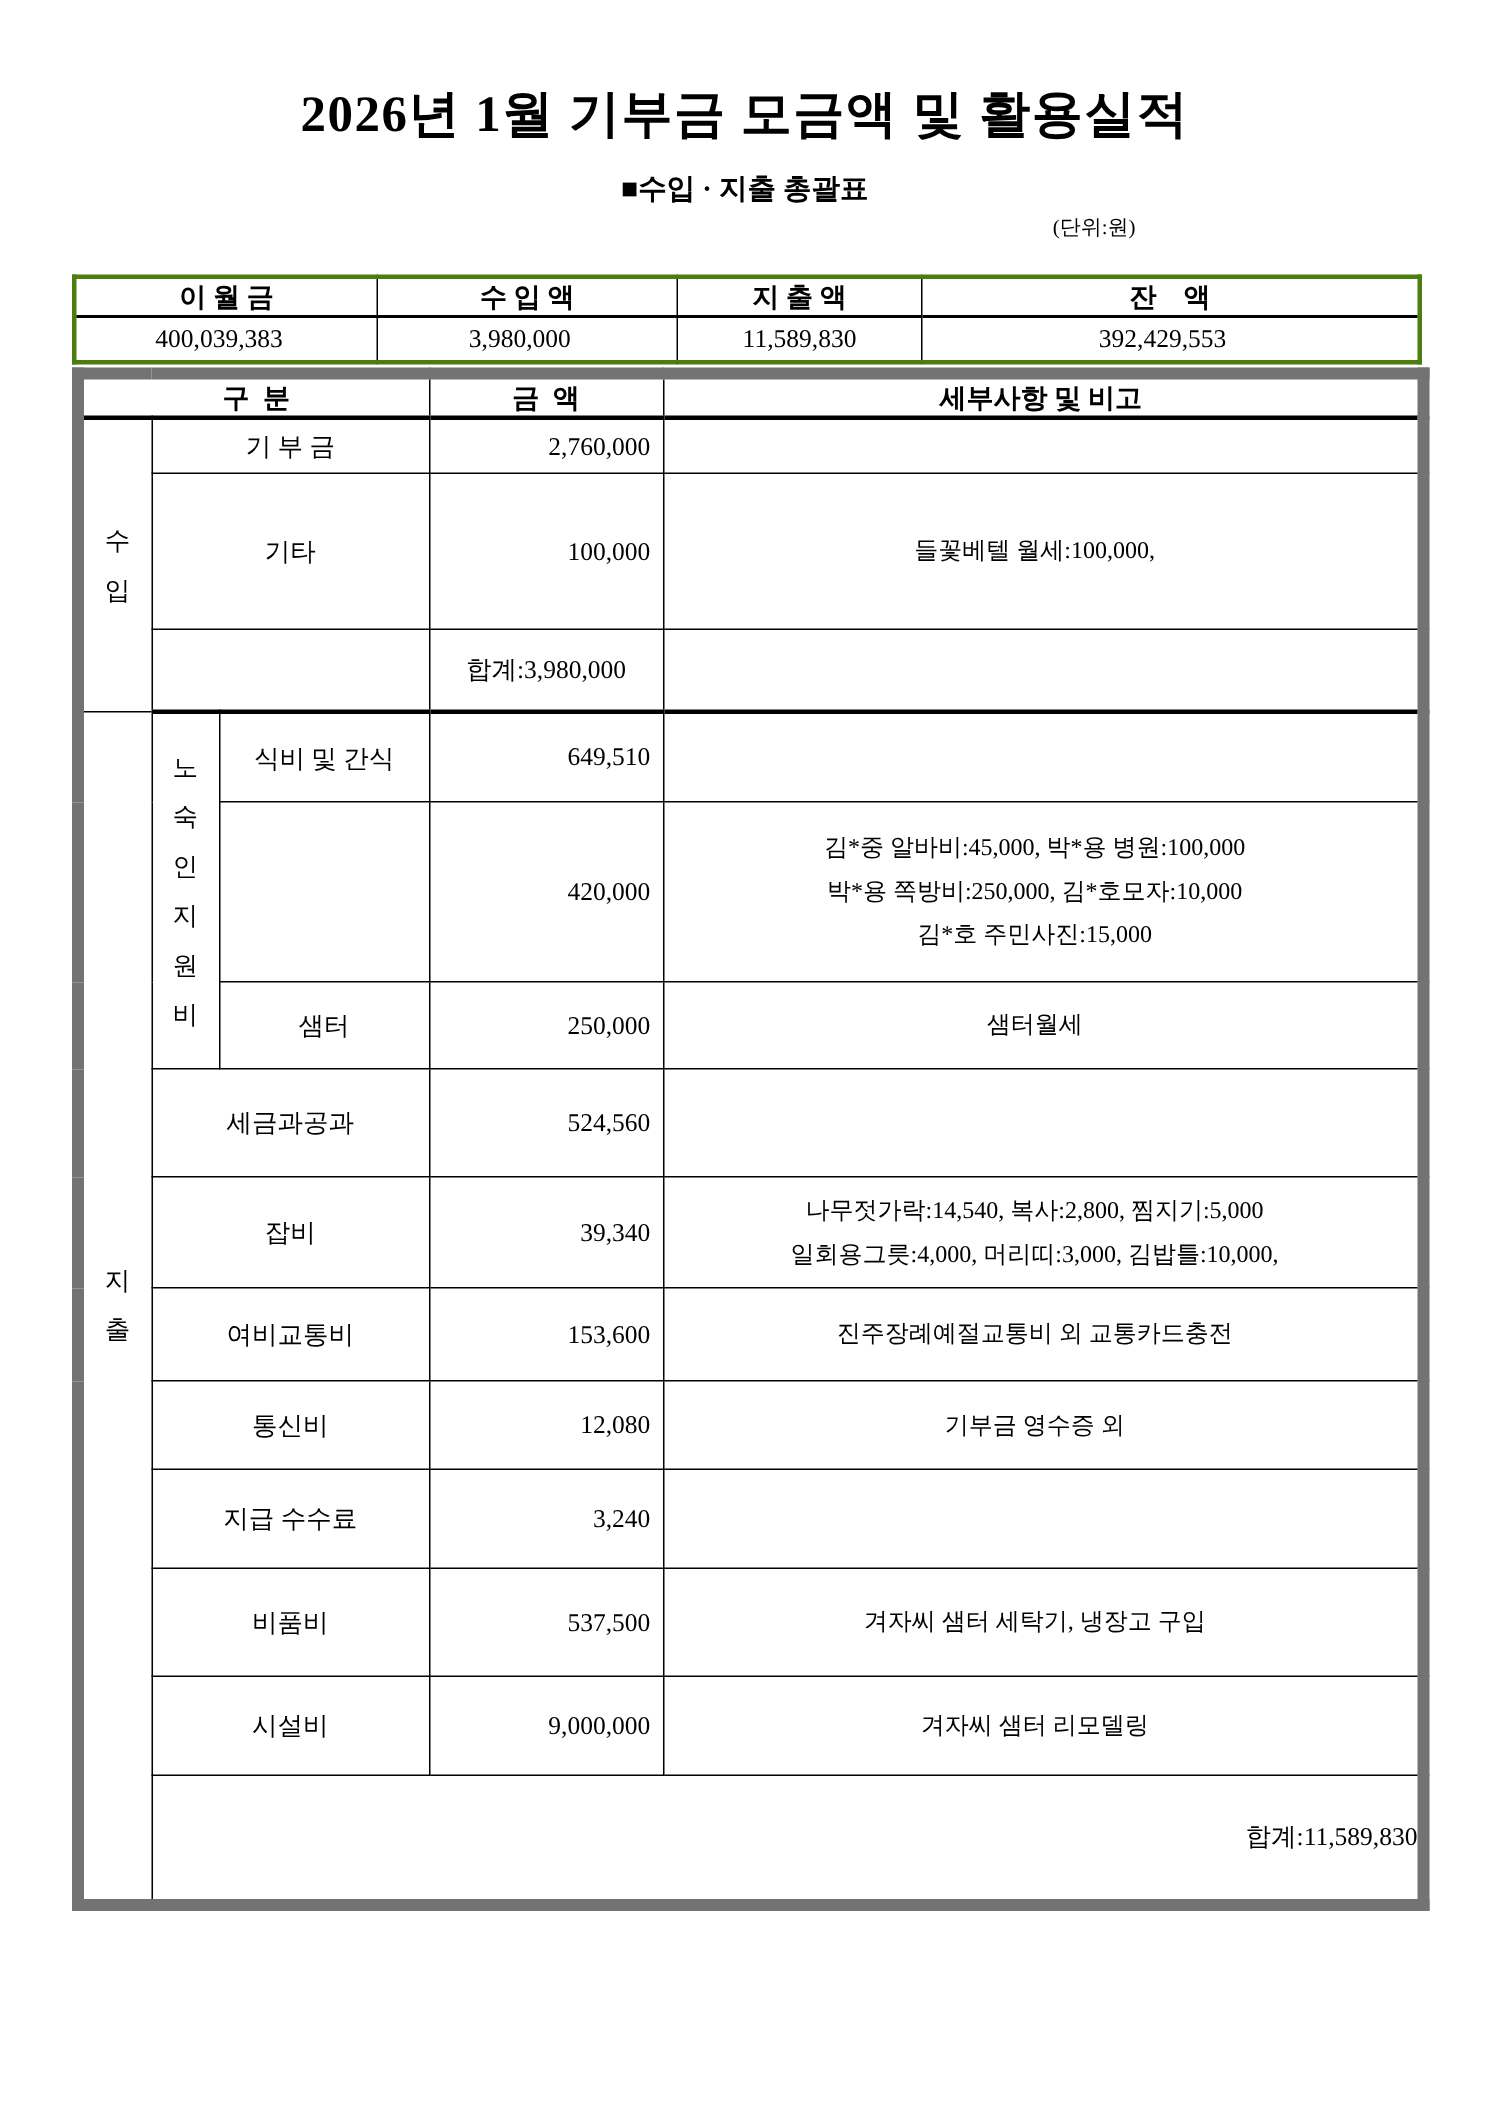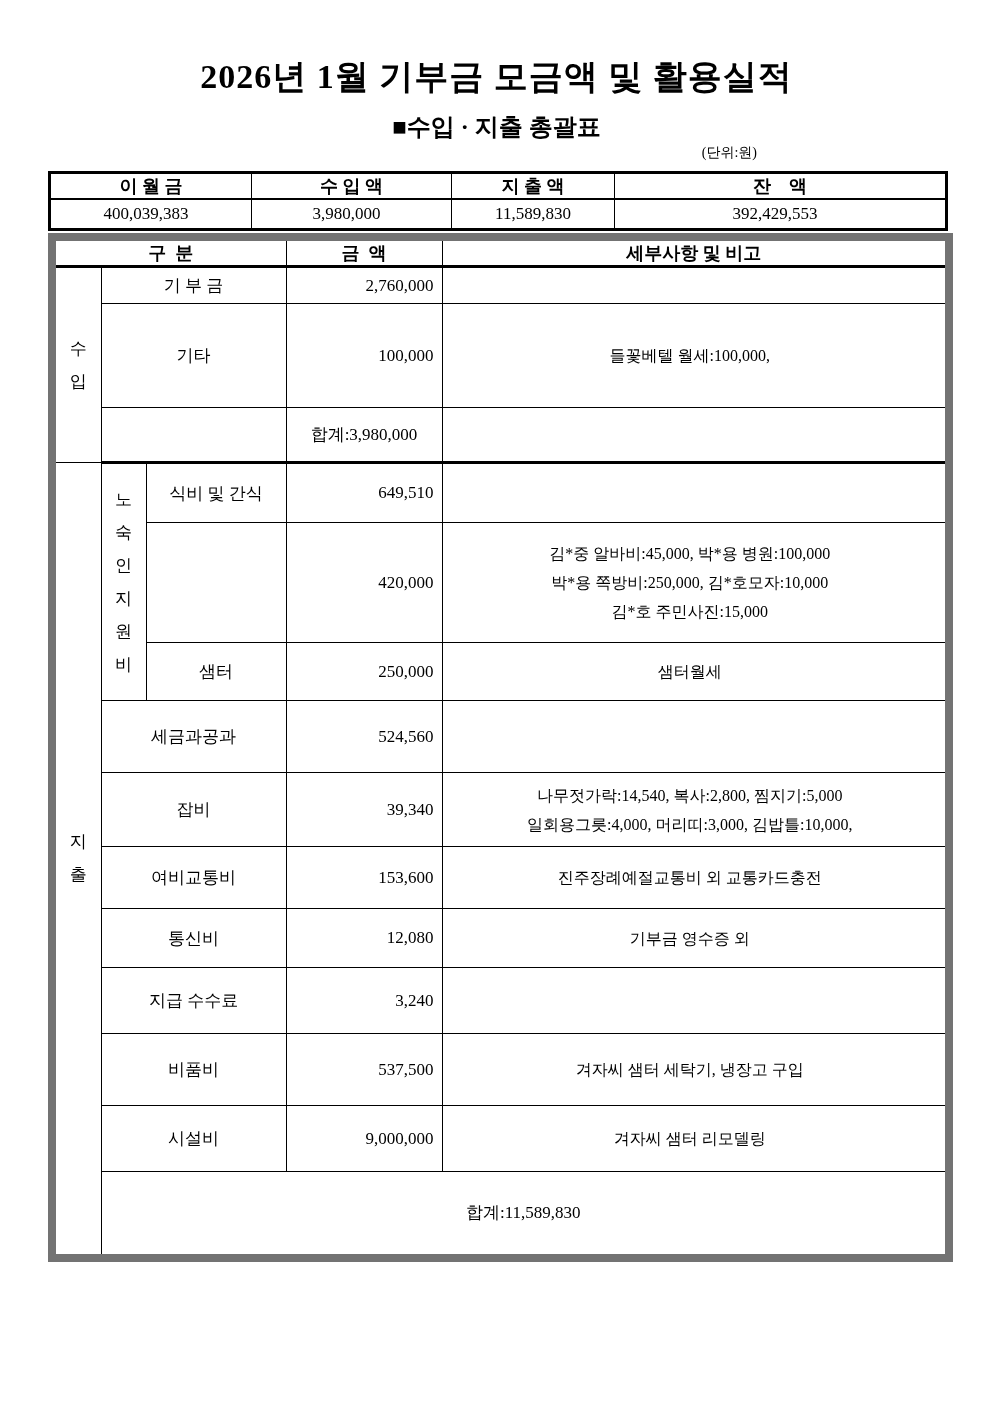--- a/index.html
+++ b/index.html
@@ -10,33 +10,33 @@
     color:#000;
     position:relative;
   }
   .page { padding:52px 47px 0 48px; }
 
   .title {
     text-align:center; font-size:34px; font-weight:bold;
     letter-spacing:1px; line-height:46px; margin-top:2px;
   }
   .subtitle {
-    text-align:center; font-size:24px; font-weight:bold;
+    text-align:center; font-size:19px; font-weight:bold;
     line-height:24px; margin-top:15px;
   }
   .unit-note {
     text-align:right; font-size:14px; line-height:20px;
     margin-top:4px; padding-right:188px;
   }
 
   table { border-collapse:collapse; table-layout:fixed; width:897px; }
   td { border:1px solid #000; vertical-align:middle; font-size:17px; overflow:hidden; }
 
   
-  .t1 { border:3px solid #000000; margin-top:8px; }
+  .t1 { border:3px solid #4d7c0f; margin-top:20px; }
   .t1 .hrow td { border-bottom:2px solid #000; }
   .t1 .hrow { height:26px; }
   .t1 .vrow { height:30px; }
   .hcell { text-align:center; font-weight:bold; white-space:pre; font-size:18px; }
   .num-r { text-align:center; padding-right:10px; }
   .num-c { text-align:center; }
 
   
   .t2 { border:8px solid #737373; margin-top:2px; }
   .t2 .hrow td { border-bottom:3px solid #000; }
@@ -48,21 +48,21 @@
   .amt-c { text-align:center; }
   .detail {
     text-align:center; padding-right:8px; font-size:16px;
     white-space:pre-line; line-height:29px;
   }
   .vcell { text-align:center; }
   .vtext {
     display:inline-block; width:1.1em; word-break:break-all;
     line-height:1.95; font-size:17px; text-align:center;
   }
-  .total-c { text-align:center; }
+  .total-c { text-align:right; }
 </style>
 </head>
 <body>
 
 <div class="page">
 
   <div class="title">2026년 1월 기부금 모금액 및 활용실적</div>
   <div class="subtitle">■수입 · 지출 총괄표</div>
   <div class="unit-note">(단위:원)</div>
 

